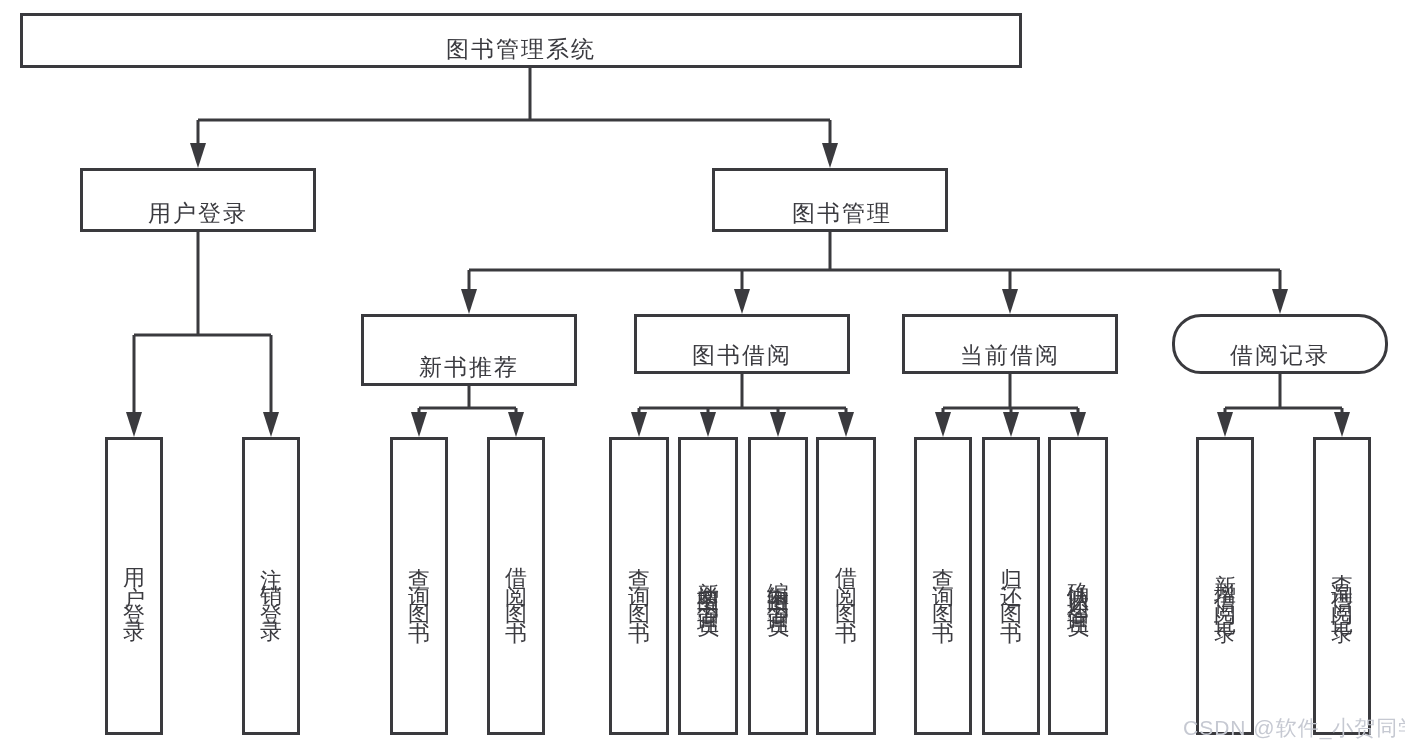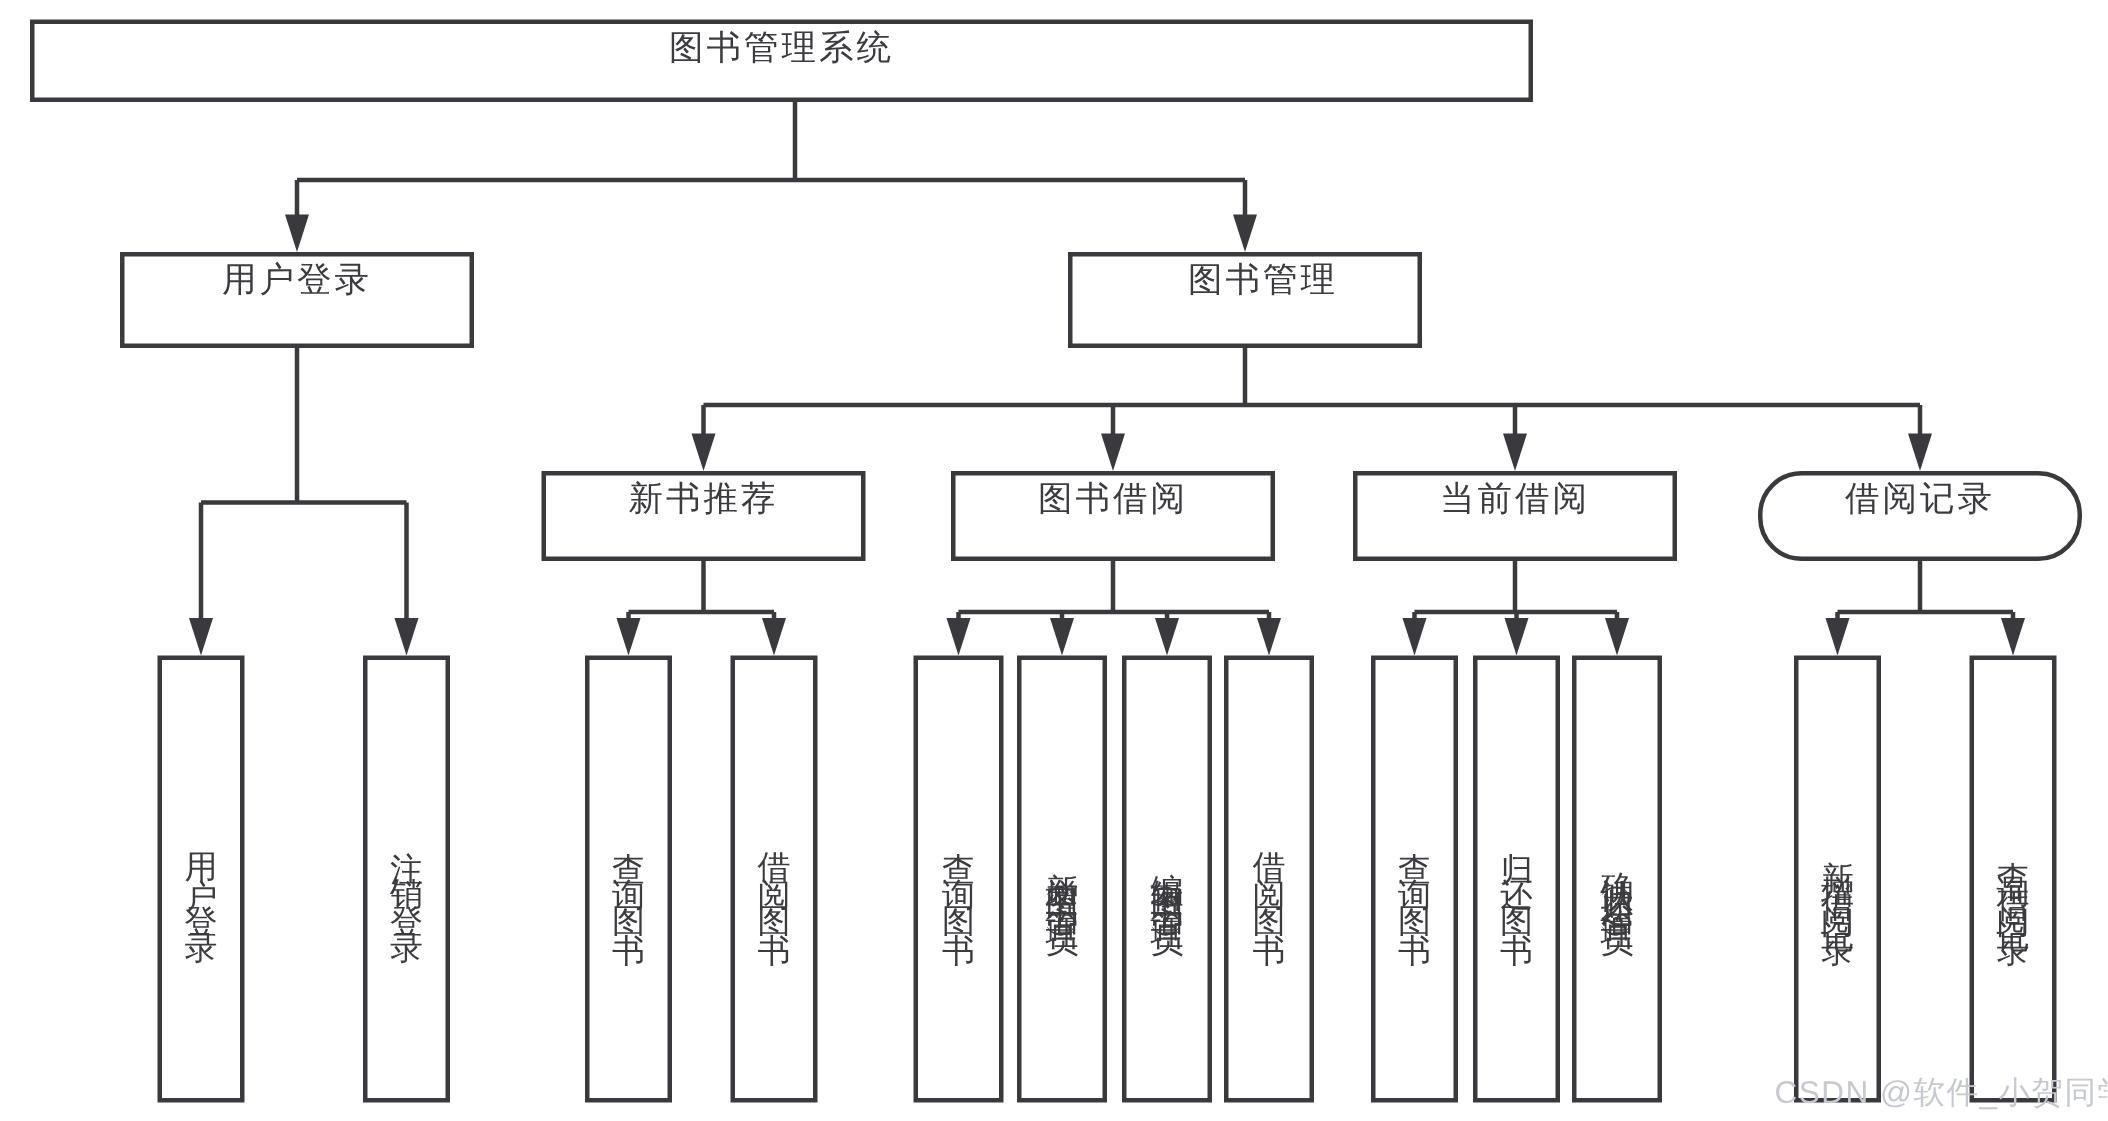--- a/index.html
+++ b/index.html
@@ -3,21 +3,21 @@
 <meta charset="utf-8">
 <title>diagram</title>
 <style>
   html,body{margin:0;padding:0;background:#ffffff;}
   #canvas{
     position:relative;width:1405px;height:747px;background:#ffffff;overflow:hidden;
     font-family:"Liberation Sans",sans-serif;color:#3b3b40;
   }
   .box{
     position:absolute;box-sizing:border-box;background:#ffffff;
-    border:3px solid #3a3a3e;display:flex;align-items:flex-start;justify-content:center;
+    border:3px solid #3a3a3e;display:flex;align-items:flex-end;justify-content:center;
     font-size:23px;letter-spacing:2px;z-index:2;
   }
   .vbox{
     position:absolute;box-sizing:border-box;background:#ffffff;
     border:3px solid #3a3a3e;display:flex;align-items:center;justify-content:center;
     font-size:22px;z-index:2;
   }
   .vtext{
     writing-mode:vertical-rl;text-orientation:mixed;line-height:1;
     display:block;
@@ -73,21 +73,21 @@
     <span>图书管理系统</span>
   </div>
 
   <div class="box" style="left:80px;top:168px;width:236px;height:64px;">
     <span>用户登录</span>
   </div>
   <div class="box" style="left:712px;top:168px;width:236px;height:64px;padding-left:24px;">
     <span>图书管理</span>
   </div>
 
-  <div class="box" style="left:361px;top:314px;width:216px;height:60px;">
+  <div class="box" style="left:361px;top:314px;width:216px;height:72px;">
     <span>新书推荐</span>
   </div>
   <div class="box" style="left:634px;top:314px;width:216px;height:60px;">
     <span>图书借阅</span>
   </div>
   <div class="box" style="left:902px;top:314px;width:216px;height:60px;">
     <span>当前借阅</span>
   </div>
   <div class="box" style="left:1172px;top:314px;width:216px;height:60px;border-radius:29px;">
     <span>借阅记录</span>

